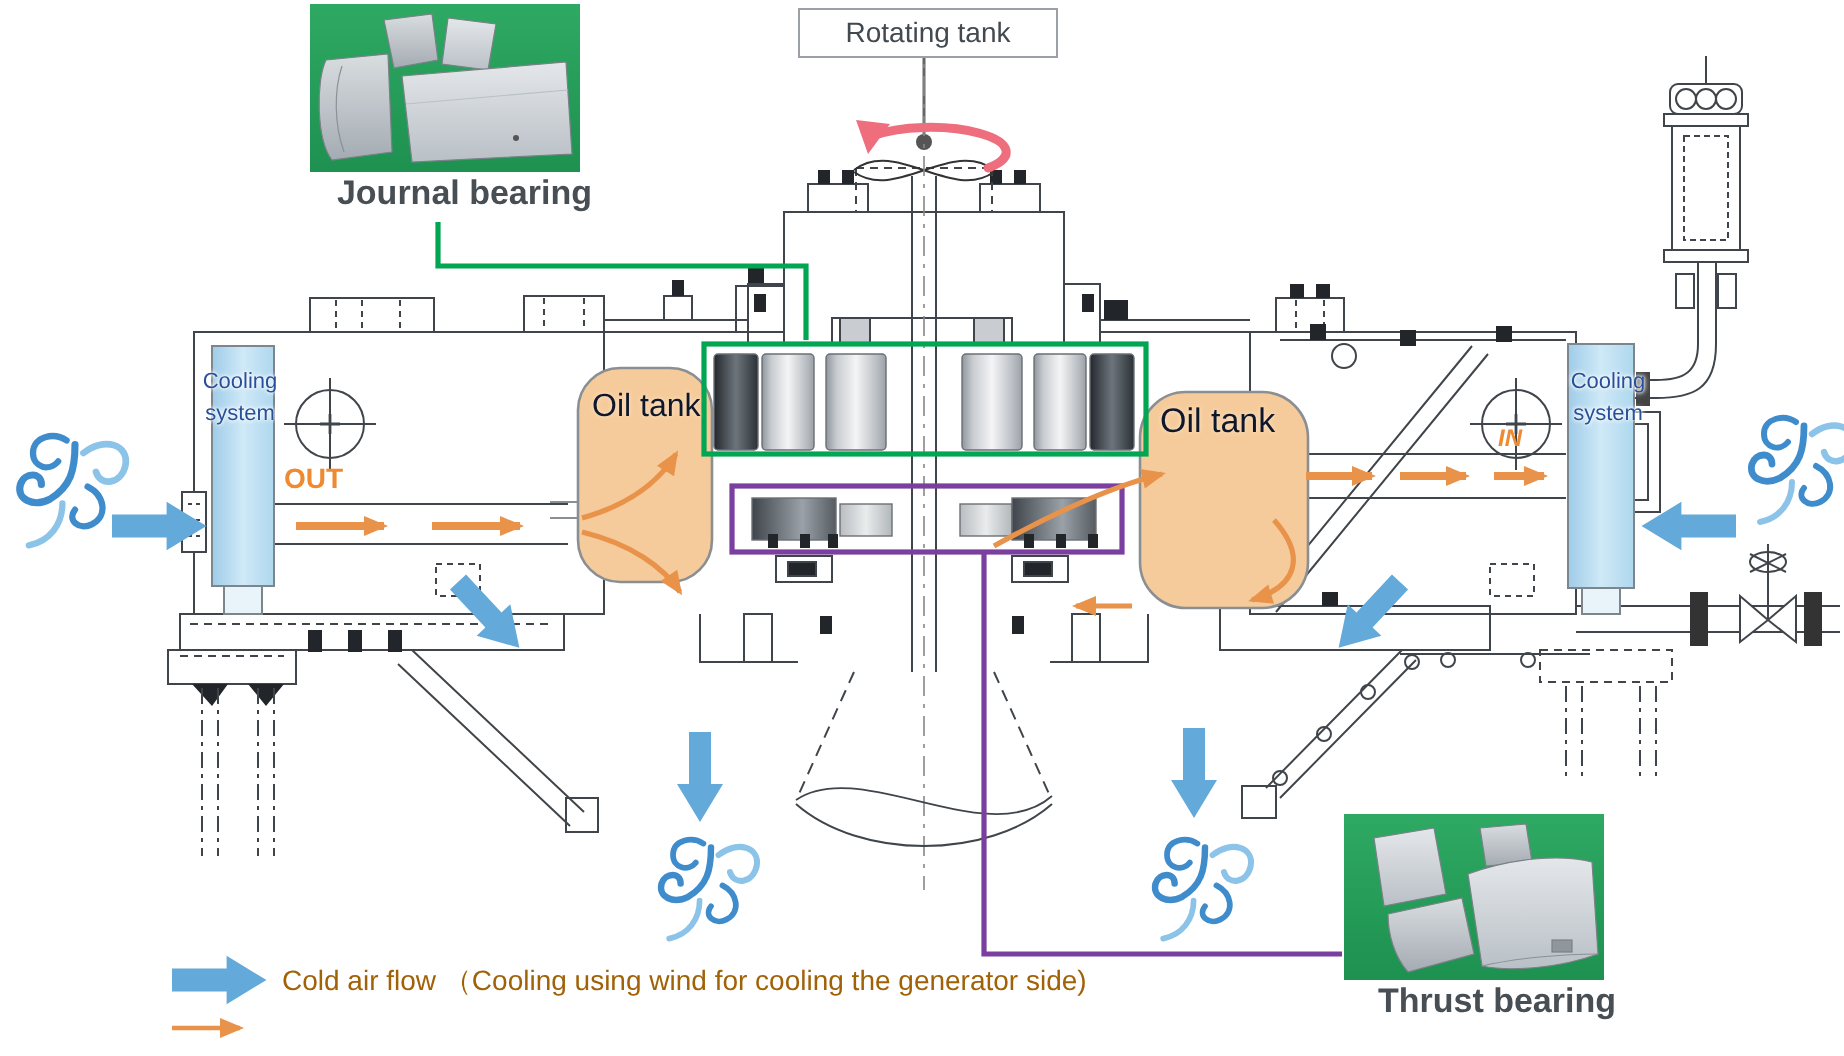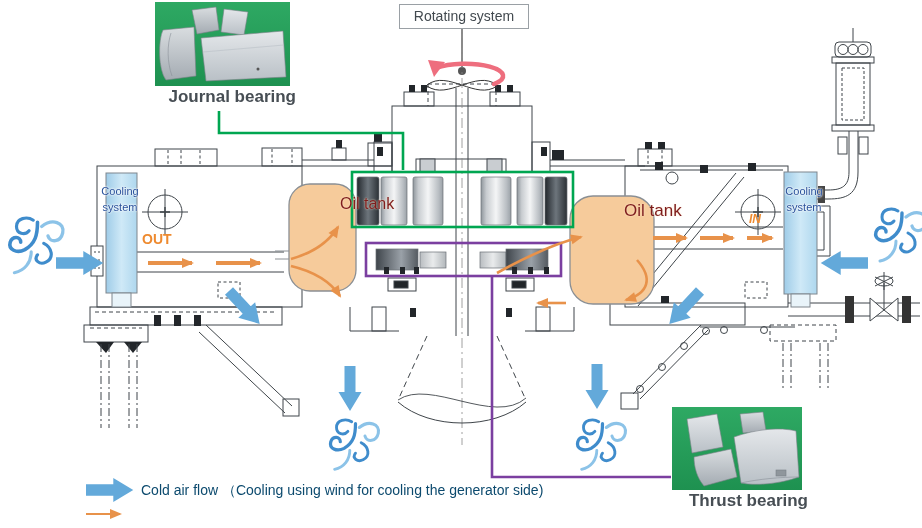--- a/index.html
+++ b/index.html
@@ -5,23 +5,23 @@
   html,body{margin:0;padding:0;background:#fff;}
   .stage{position:relative;width:922px;height:528px;background:#fff;overflow:hidden;
          font-family:"Liberation Sans",sans-serif;}
   .stage svg{position:absolute;left:0;top:0;}
   .lbl{position:absolute;white-space:nowrap;}
   .callout-box{border:1.5px solid #9aa0a5;background:#fff;text-align:center;
                font-size:14px;color:#42494f;line-height:22px;}
   .caption{font-weight:bold;font-size:17px;color:#474e54;text-align:right;}
   .cooling{font-size:11px;line-height:15.5px;color:#27509b;text-align:center;white-space:normal;
            text-shadow:0 0 3px #fff,0 0 2px #fff,0 0 1px #fff;}
-  .oiltank{font-size:16px;color:#7f1d1d;text-shadow:0 0 2px #fde7cd;margin-left:44px;}
+  .oiltank{font-size:16px;color:#0f172a;text-shadow:0 0 2px #fde7cd;}
   .flowtag{font-weight:bold;color:#ee8a2f;}
-  .legend-text{font-size:14px;color:#0c4a6e;}
+  .legend-text{font-size:14px;color:#a16207;}
 </style>
 </head>
 <body>
 
 <div class="stage">
 
 <svg width="922" height="528" viewBox="0 0 922 528">
   <defs>
     <marker id="oa" markerUnits="userSpaceOnUse" markerWidth="15" markerHeight="13" refX="11" refY="6" orient="auto">
       <path d="M1,1 L13,6 L1,11 Z" fill="#e8924a"></path>
@@ -335,21 +335,21 @@
       <rect x="776" y="470" width="10" height="6" fill="#8f969c"></rect>
     </g>
   </g>
 
   <g>
     <use href="#barrow" transform="translate(86,490) scale(1.05)"></use>
     <path d="M86,514 H120" stroke="#e8924a" stroke-width="2.2" fill="none" marker-end="url(#oa)"></path>
   </g>
 </svg>
 
-<div class="lbl callout-box" style="left:399px;top:4px;width:128px;height:23px;">Rotating system</div>
+<div class="lbl callout-box" style="left:399px;top:4px;width:128px;height:23px;">Rotating tank</div>
 
 <div class="lbl caption" style="left:150px;top:87px;width:146px;">Journal bearing</div>
 
 <div class="lbl caption" style="left:666px;top:491px;width:142px;">Thrust bearing</div>
 
 <div class="lbl cooling" style="left:90px;top:184px;width:60px;">Cooling system</div>
 
 <div class="lbl cooling" style="left:774px;top:184px;width:60px;">Cooling system</div>
 
 <div class="lbl oiltank" style="left:296px;top:195px;">Oil tank</div>

